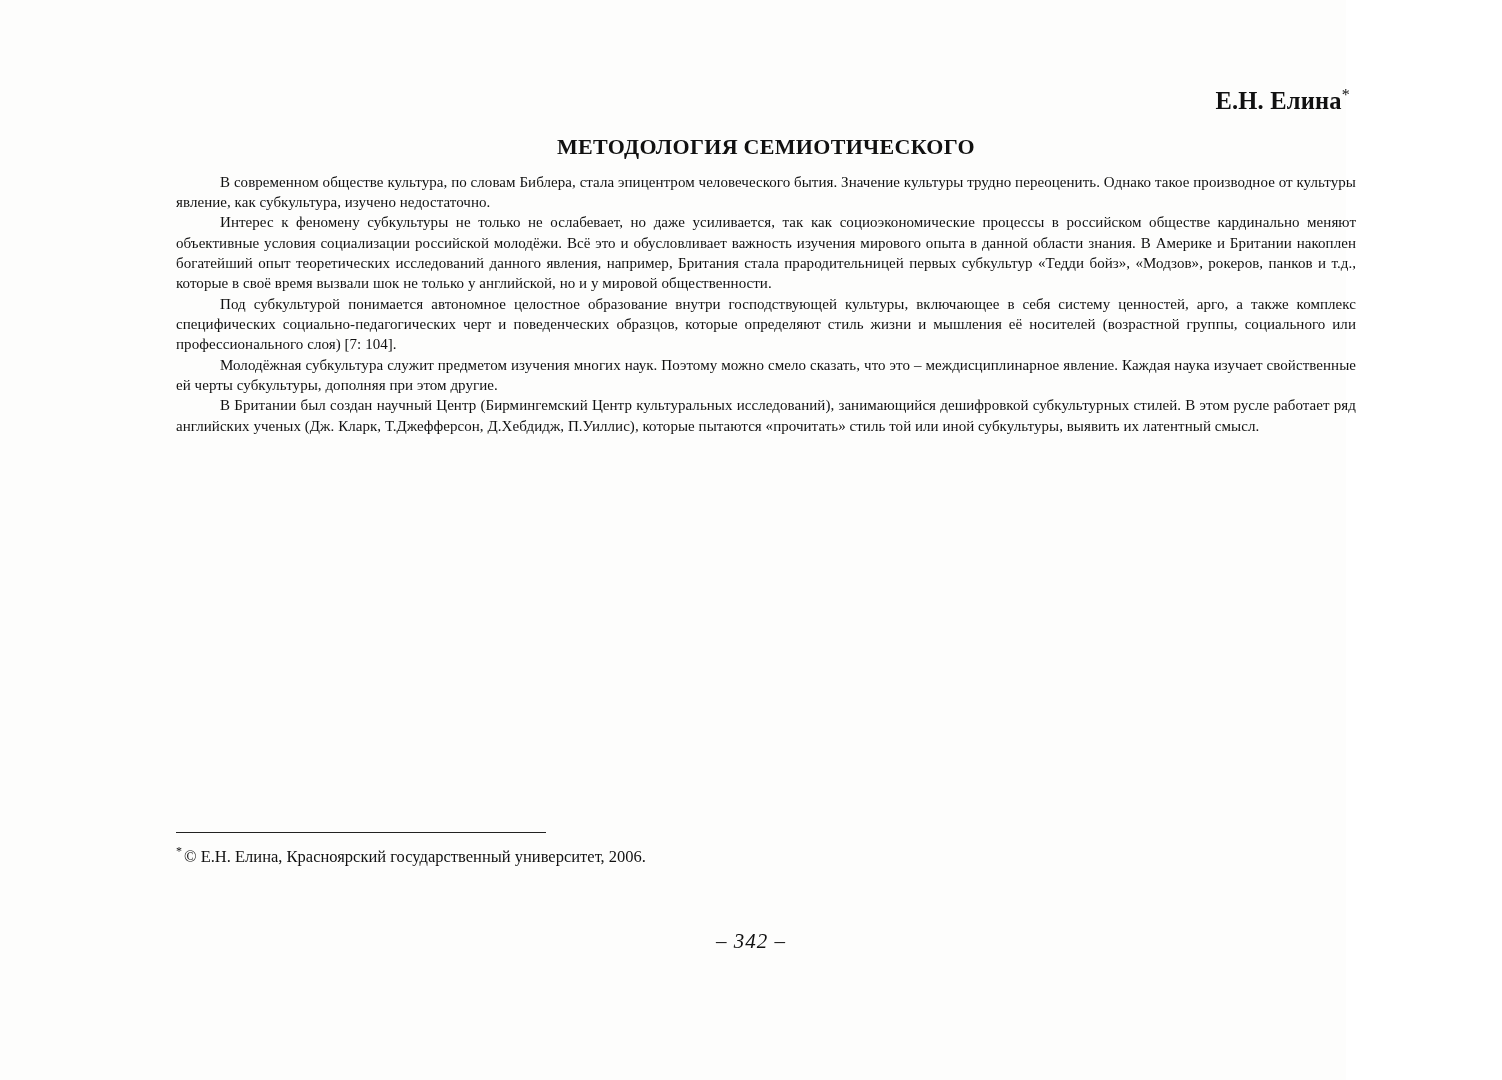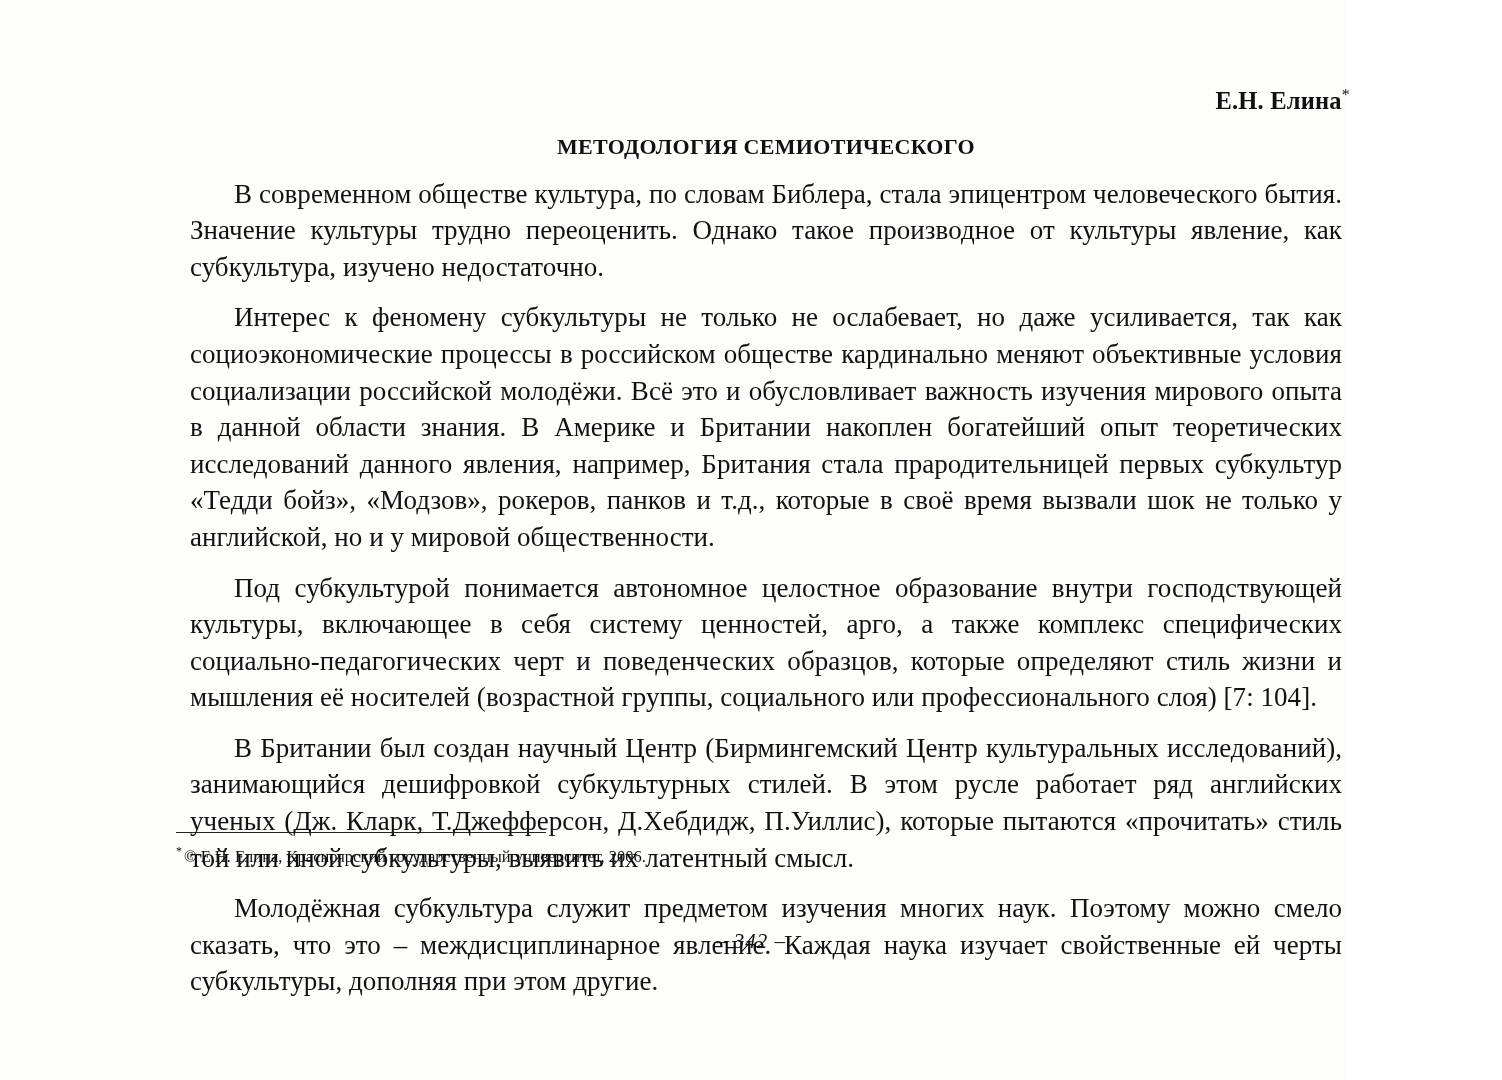--- a/index.html
+++ b/index.html
@@ -50,24 +50,24 @@
     font-weight: bold;
     font-size: 22px;
     line-height: 1.30;
     letter-spacing: 0.3px;
     margin: 18px 0 10px 0;
   }
   .title .line {
     display: block;
   }
   .body-text p {
-    margin: 14px;
+    margin: 0;
     text-align: justify;
     text-indent: 44px;
-    font-size: 27px;
+    font-size: 15px;
     line-height: 1.355;
     letter-spacing: 0.05px;
     -webkit-hyphens: none;
     hyphens: none;
   }
   .footnote-wrap {
     position: absolute;
     left: 176px;
     top: 832px;
     width: 1180px;
@@ -111,22 +111,22 @@
     </div>
 
     <h1 class="title">
       <span class="line">МЕТОДОЛОГИЯ СЕМИОТИЧЕСКОГО</span>
     </h1>
 
     <div class="body-text">
       <p>В современном обществе культура, по словам Библера, стала эпицентром человеческого бытия. Значение культуры трудно переоценить. Однако такое производное от культуры явление, как субкультура, изучено недостаточно.</p>
       <p>Интерес к феномену субкультуры не только не ослабевает, но даже усиливается, так как социоэкономические процессы в российском обществе кардинально меняют объективные условия социализации российской молодёжи. Всё это и обусловливает важность изучения мирового опыта в данной области знания. В Америке и Британии накоплен богатейший опыт теоретических исследований данного явления, например, Британия стала прародительницей первых субкультур «Тедди бойз», «Модзов», рокеров, панков и т.д., которые в своё время вызвали шок не только у английской, но и у мировой общественности.</p>
       <p>Под субкультурой понимается автономное целостное образование внутри господствующей культуры, включающее в себя систему ценностей, арго, а также комплекс специфических социально-педагогических черт и поведенческих образцов, которые определяют стиль жизни и мышления её носителей (возрастной группы, социального или профессионального слоя) [7: 104].</p>
+      <p>Молодёжная субкультура служит предметом изучения многих наук. Поэтому можно смело сказать, что это – междисциплинарное явление. Каждая наука изучает свойственные ей черты субкультуры, дополняя при этом другие.</p>
       <p>В Британии был создан научный Центр (Бирмингемский Центр культуральных исследований), занимающийся дешифровкой субкультурных стилей. В этом русле работает ряд английских ученых (Дж. Кларк, Т.Джефферсон, Д.Хебдидж, П.Уиллис), которые пытаются «прочитать» стиль той или иной субкультуры, выявить их латентный смысл.</p>
-      <p>Молодёжная субкультура служит предметом изучения многих наук. Поэтому можно смело сказать, что это – междисциплинарное явление. Каждая наука изучает свойственные ей черты субкультуры, дополняя при этом другие.</p>
     </div>
 
   </div>
 
   <div class="footnote-wrap">
     <div class="footnote-rule"></div>
     <p class="footnote-text"><span class="fn-star">*</span><span>© Е.Н. Елина, Красноярский государственный университет, 2006.</span></p>
   </div>
 
   <div class="page-number">– 342 –</div>

